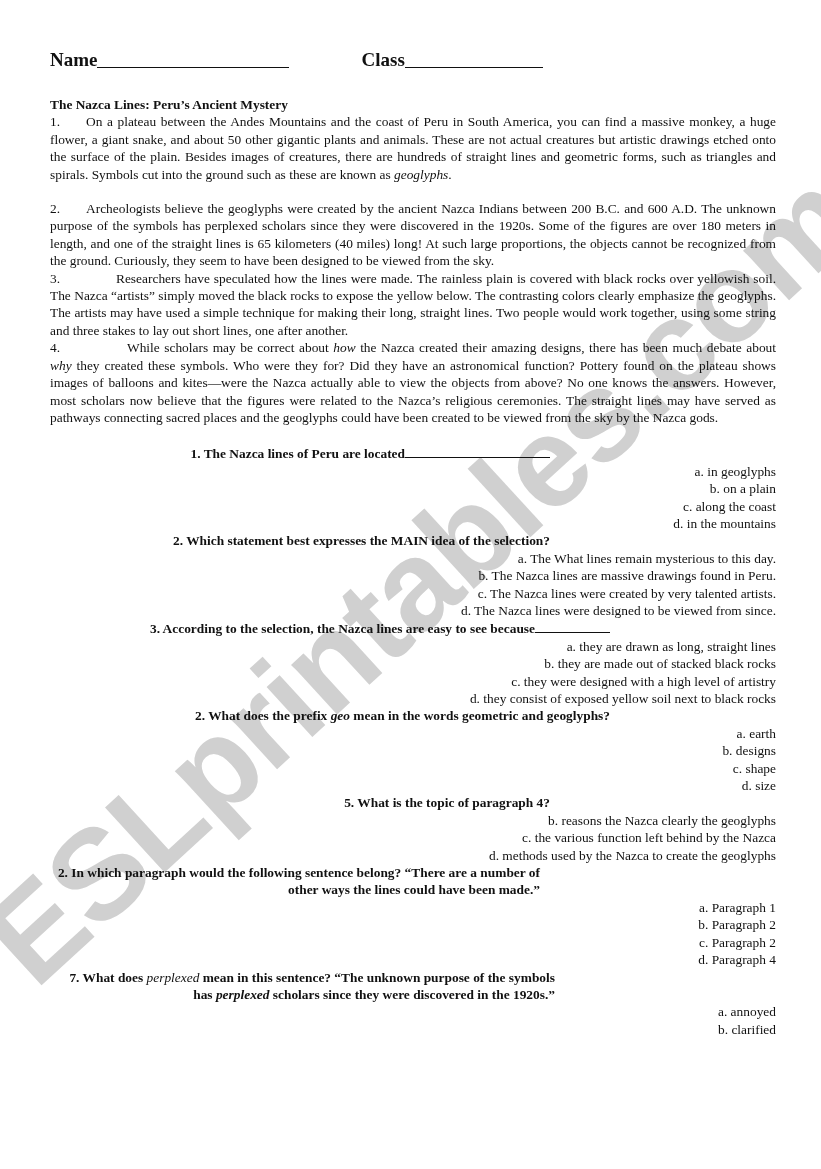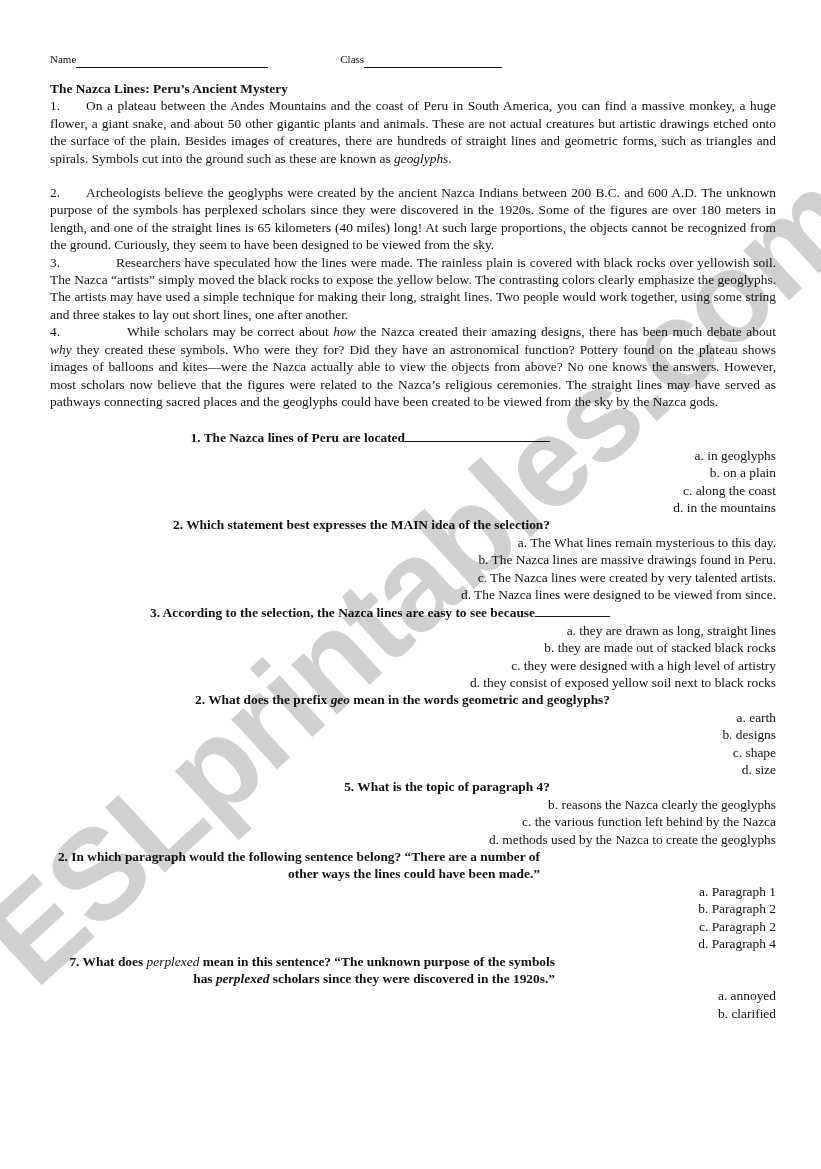--- a/index.html
+++ b/index.html
@@ -9,27 +9,27 @@
   .watermark {
     position: absolute; left: 420px; top: 578px;
     transform: translate(-50%, -50%) rotate(-42.5deg);
     font-family: "Liberation Sans", "DejaVu Sans", sans-serif;
     font-weight: bold; font-size: 128px; letter-spacing: -2px;
     color: #c8c8c8; white-space: nowrap; z-index: 0; pointer-events: none;
     opacity: 0.85;
   }
   .content { position: absolute; left: 50px; top: 48px; width: 726px; z-index: 1;
              font-size: 13.4px; line-height: 17.4px; }
-  .header-row { display: flex; font-weight: normal; font-size: 11px; height: 20px; align-items: flex-end; text-align: right; }
+  .header-row { display: flex; font-weight: bold; font-size: 19px; height: 20px; align-items: flex-end; text-align: right; }
   .field-label { white-space: nowrap; }
   .blank { display: inline-block; border-bottom: 1px solid #111; height: 14px; vertical-align: baseline; }
   .name-blank { width: 192px; }
   .class-gap { width: 72px; }
   .class-blank { width: 138px; }
-  .title { font-weight: bold; margin-top: 12px; }
+  .title { font-weight: bold; margin-top: 28px; }
   .para { text-align: justify; }
   .para .num { display: inline-block; }
   .para.p1 .num { width: 36px; }
   .para.p2 .num { width: 36px; }
   .para.p3 .num { width: 66px; }
   .para.p4 .num { width: 77px; }
   .gap { height: 17px; }
   .questions { margin-top: 18px; text-align: right; }
   .q { font-weight: bold; width: 500px; }
   .q .qblank { display: inline-block; border-bottom: 1px solid #111; height: 13px; }

